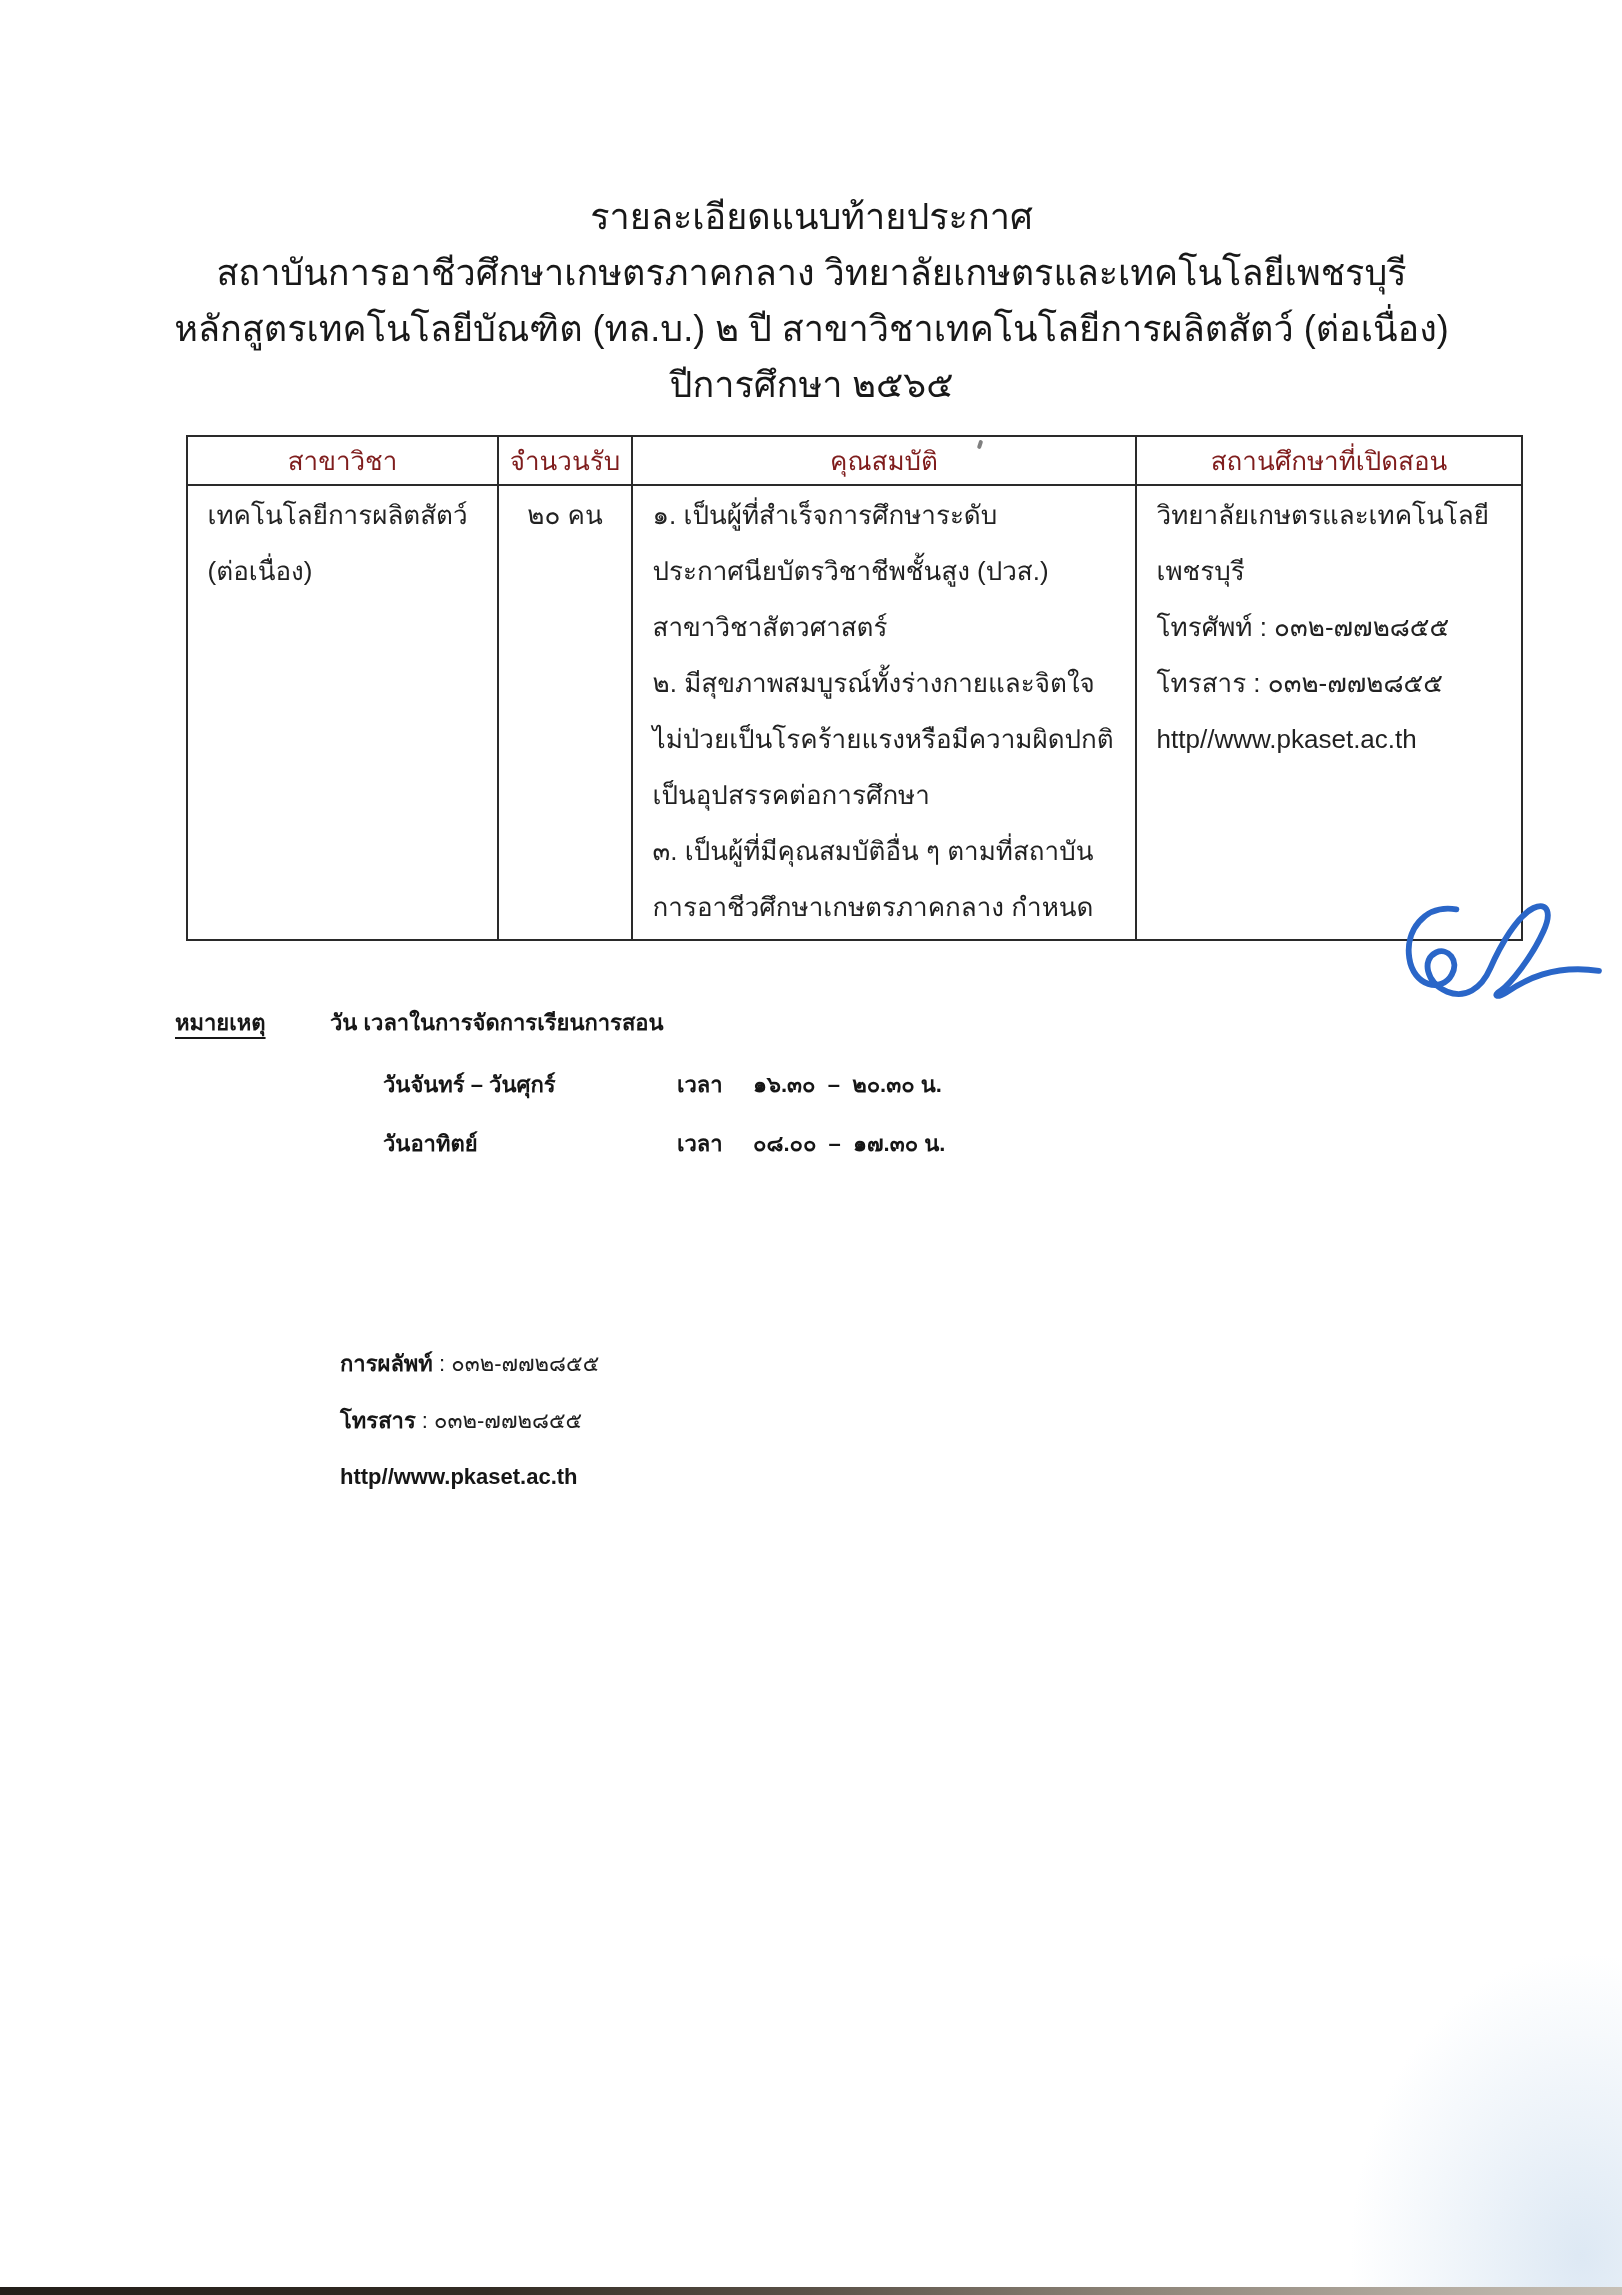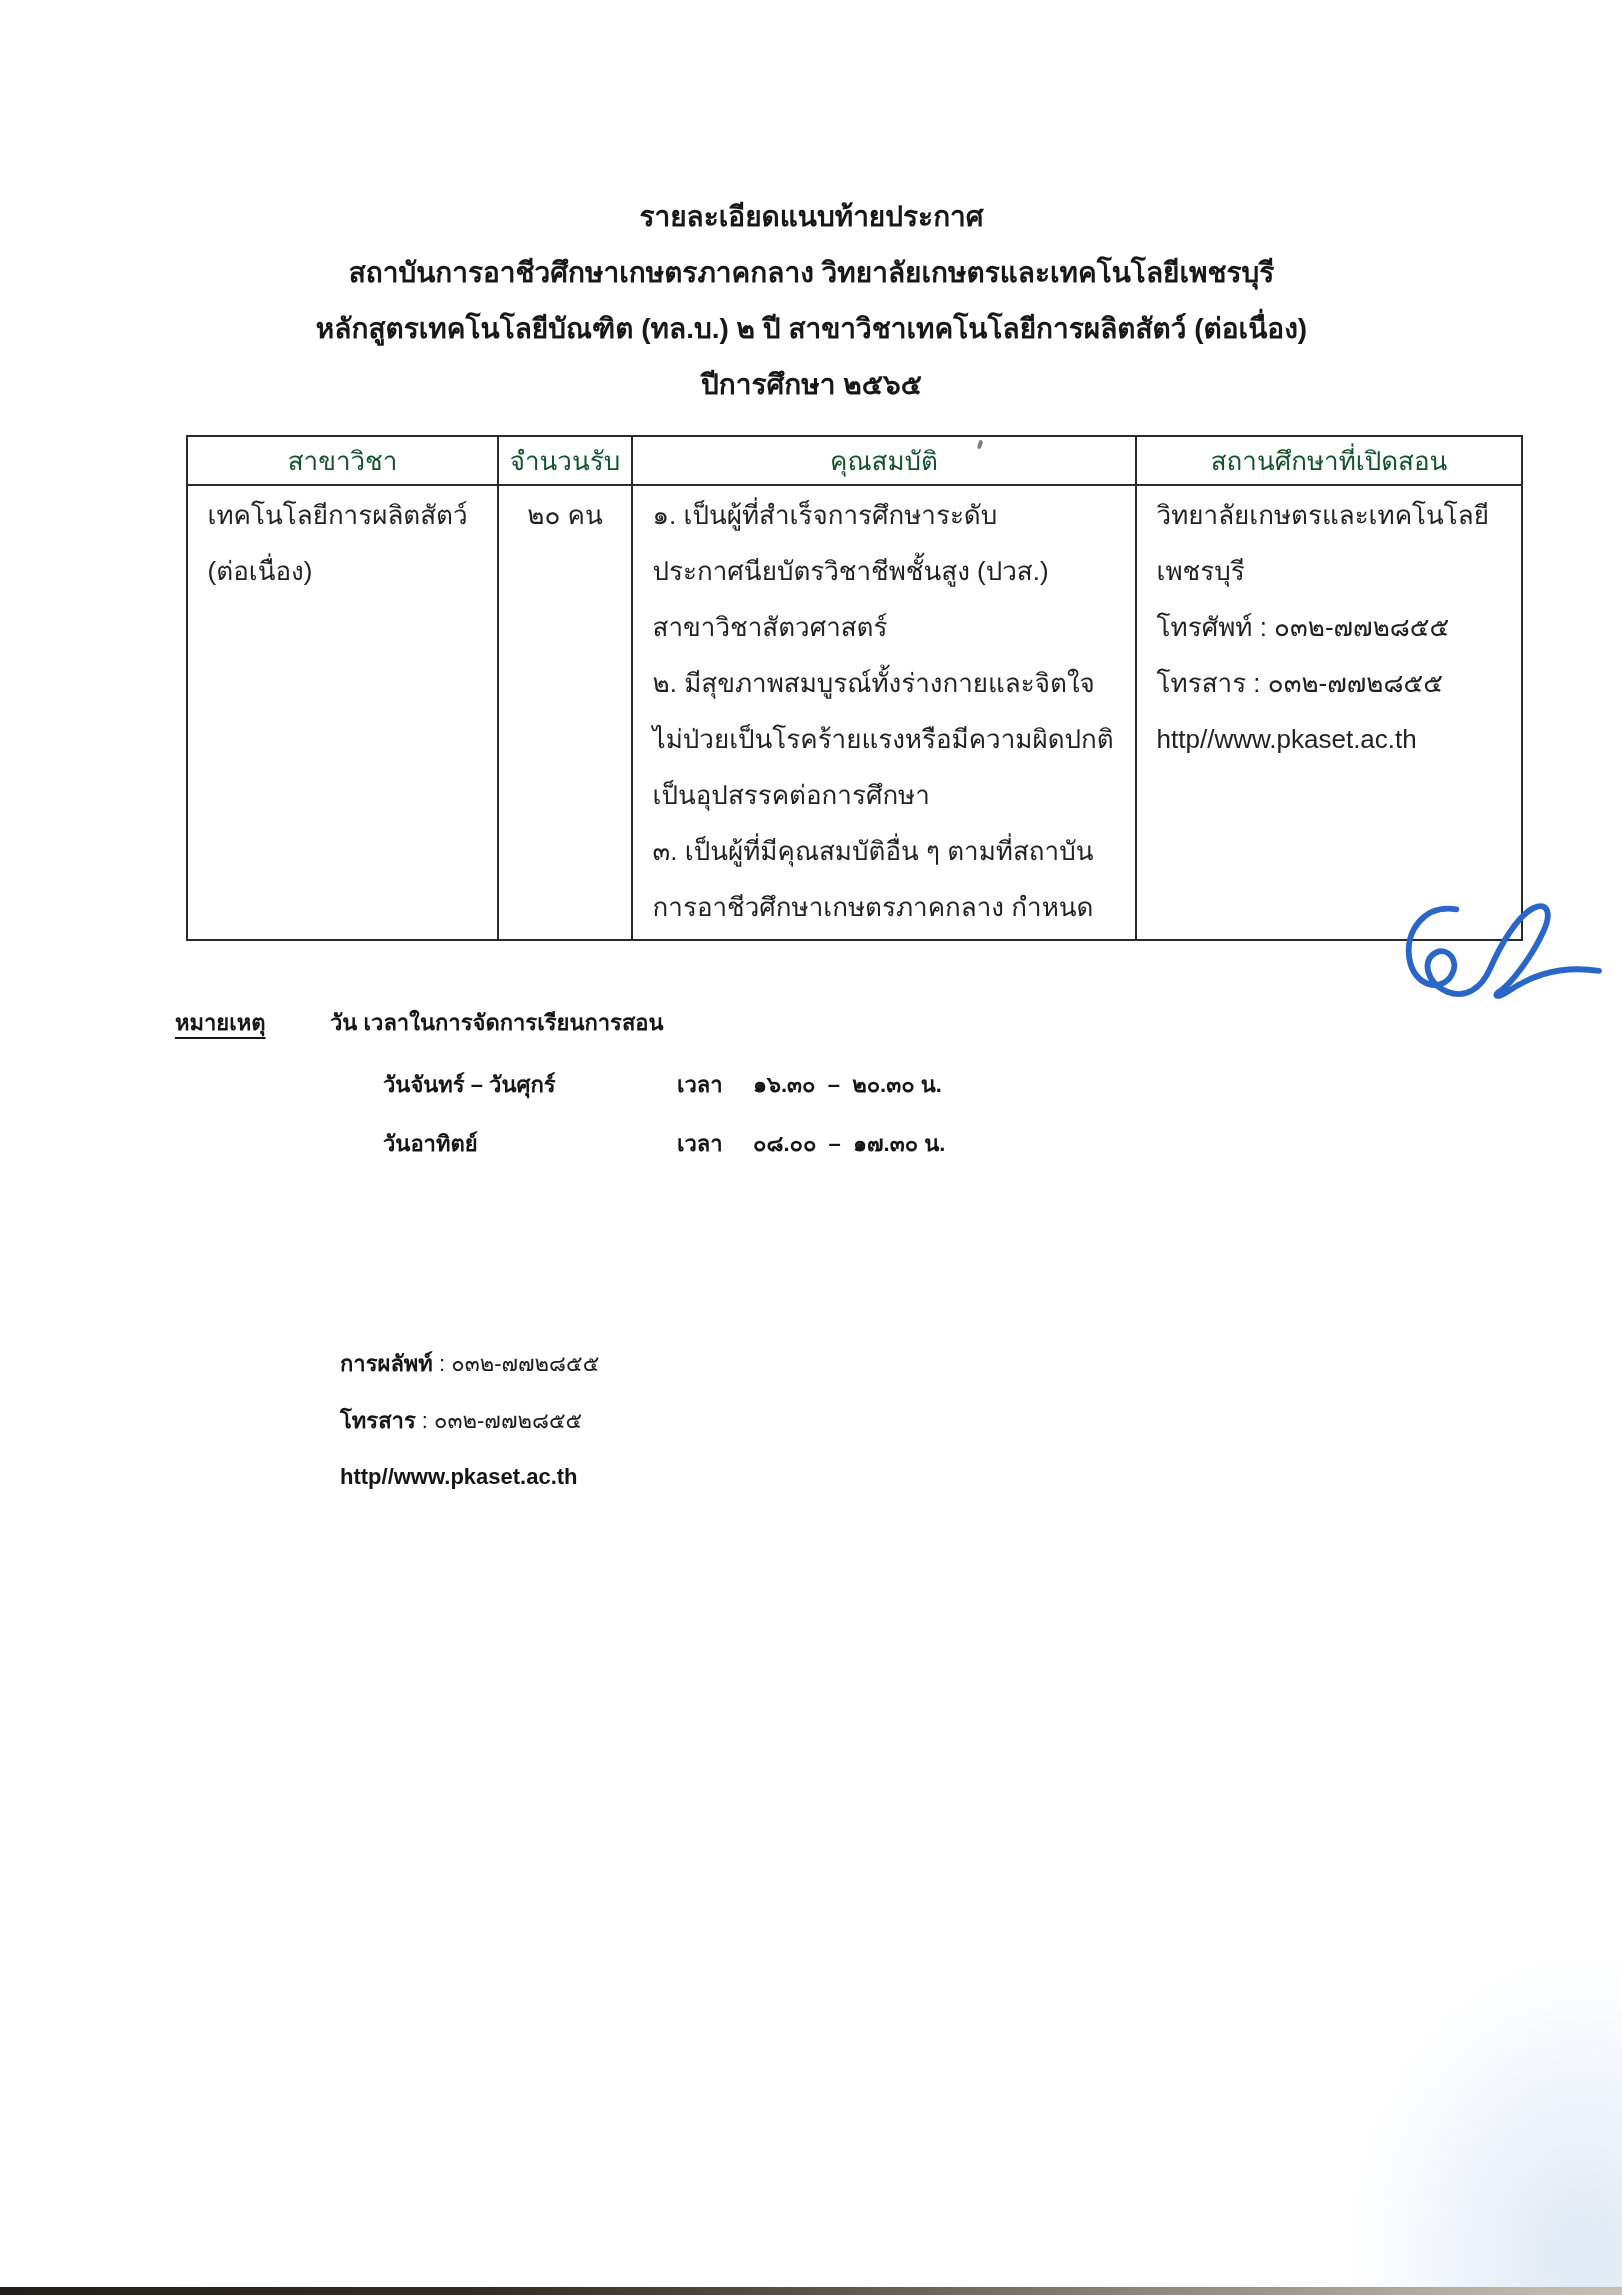--- a/index.html
+++ b/index.html
@@ -8,39 +8,39 @@
     width:1623px;height:2295px;
     margin:0 auto;
     background:#ffffff;
     font-family:"Liberation Sans","DejaVu Sans",sans-serif;
     color:#1f1f1f;
     overflow:hidden;
   }
   
   .doc-header{
     position:absolute;top:189px;left:0;width:100%;
-    text-align:center;font-weight:bold;font-size:28px;line-height:56px;
+    text-align:center;font-weight:normal;font-size:36px;line-height:56px;
     color:#181818;
   }
   .doc-header div{white-space:pre;}
   
   .admission-table{
     position:absolute;left:186px;top:435px;
     border-collapse:collapse;table-layout:fixed;
     width:1335px;
     font-size:26px;
   }
   .admission-table td,.admission-table th{
     border:2px solid #2a2a2a;
     font-weight:normal;
     background:#fff;
   }
   .admission-table thead th{
     height:47px;text-align:center;vertical-align:middle;
-    font-size:26px;color:#14532d;padding:0;
+    font-size:26px;color:#7f1d1d;padding:0;
   }
   .admission-table tbody td{
     vertical-align:top;height:452px;
     line-height:56px;padding:1.3px 6.5px 0 19.6px;
     color:#222;
   }
   .admission-table tbody td.quota{
     text-align:center;padding-left:0;padding-right:0;margin-left:36px;
   }
   .cellline{white-space:pre;}

